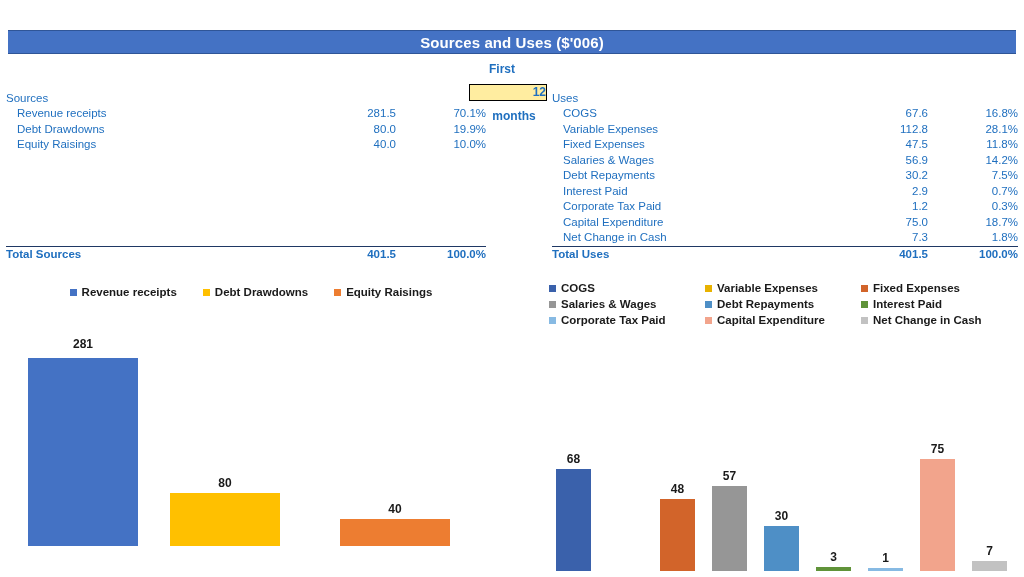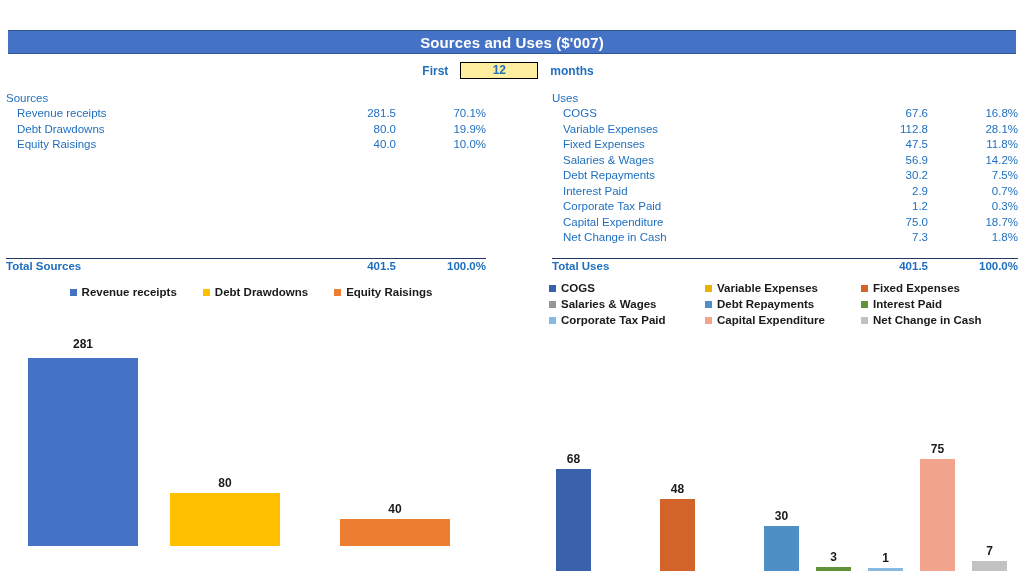--- a/index.html
+++ b/index.html
@@ -28,34 +28,35 @@
     font-weight: bold;
     letter-spacing: .1px;
   }
 
   
   .months-row {
     position: absolute;
     left: 0; top: 62px;
     width: 1016px;
     display: flex; align-items: center; justify-content: center;
-    gap: 0px;
+    gap: 8px;
+    flex-direction: column;
   }
   .months-row .lbl {
     color: #1f6fbf; font-weight: bold; font-size: 12px;
   }
   .months-row .lbl.first { margin-right: 12px; }
   .months-row .lbl.months { margin-left: 12px; }
   .months-input {
     width: 78px; height: 17px;
     background: #ffeda0;
     border: 1px solid #000000;
     color: #1f6fbf;
     font-weight: bold; font-size: 12px;
-    text-align: center;
+    text-align: right;
     line-height: 15px;
     font-family: "Liberation Sans", sans-serif;
   }
 
   
   .table {
     position: absolute;
     top: 90px;
     font-size: 11.5px;
     color: #1f6fbf;
@@ -91,21 +92,21 @@
     text-align: right;
     white-space: nowrap;
   }
   .total-row {
     display: flex;
     height: 17px;
     line-height: 17px;
     align-items: center;
     font-weight: bold;
     border-top: 1.5px solid #1f3864;
-    margin-top: 12px;
+    margin-top: 0px;
   }
   .total-row .name { flex: 1 1 auto; padding-left: 0px; }
   .total-row .val { width: 78px; text-align: right; }
   .total-row .pct { width: 90px; text-align: right; }
 
   
   .chart { position: absolute; }
   .chart.left  { left: 6px;  top: 284px; width: 486px; height: 290px; }
   .chart.right { left: 548px; top: 280px; width: 470px; height: 294px; }
 
@@ -163,21 +164,21 @@
     color: #1a1a1a;
     line-height: 13px;
   }
 </style>
 </head>
 <body>
 
 <div id="page">
 
   <div class="title-bar">
-    <span class="title-text">Sources and Uses ($'007)</span>
+    <span class="title-text">Sources and Uses ($'006)</span>
   </div>
 
   <div class="months-row">
     <span class="lbl first">First</span>
     <div class="months-input">12</div>
     <span class="lbl months">months</span>
   </div>
 
   <div class="table sources">
     <div class="tbl-head">Sources</div>
@@ -334,20 +335,24 @@
       </div>
     <div class="plot right-plot" id="uses-plot">
         <div class="bar" style="left: 8px; width: 35px; height: 102px;">
           <div class="bar-fill" style="height: 102px; background: rgb(58, 97, 171);"></div>
           <div class="bar-label" style="bottom: 105px;">68</div>
         </div>
         <div class="bar" style="left: 112px; width: 35px; height: 61px;">
           <div class="bar-fill" style="height: 72px; background: rgb(210, 100, 42);"></div>
           <div class="bar-label" style="bottom: 75px;">48</div>
         </div>
+        <div class="bar" style="left: 164px; width: 35px; height: 85.5px;">
+          <div class="bar-fill" style="height: 85.5px; background: rgb(150, 150, 150);"></div>
+          <div class="bar-label" style="bottom: 88.5px;">57</div>
+        </div>
         <div class="bar" style="left: 216px; width: 35px; height: 45px;">
           <div class="bar-fill" style="height: 45px; background: rgb(78, 143, 198);"></div>
           <div class="bar-label" style="bottom: 48px;">30</div>
         </div>
         <div class="bar" style="left: 268px; width: 35px; height: 4.5px;">
           <div class="bar-fill" style="height: 4.5px; background: rgb(96, 147, 57);"></div>
           <div class="bar-label" style="bottom: 7.5px;">3</div>
         </div>
         <div class="bar" style="left: 320px; width: 35px; height: 3px;">
           <div class="bar-fill" style="height: 3px; background: rgb(135, 186, 227);"></div>

